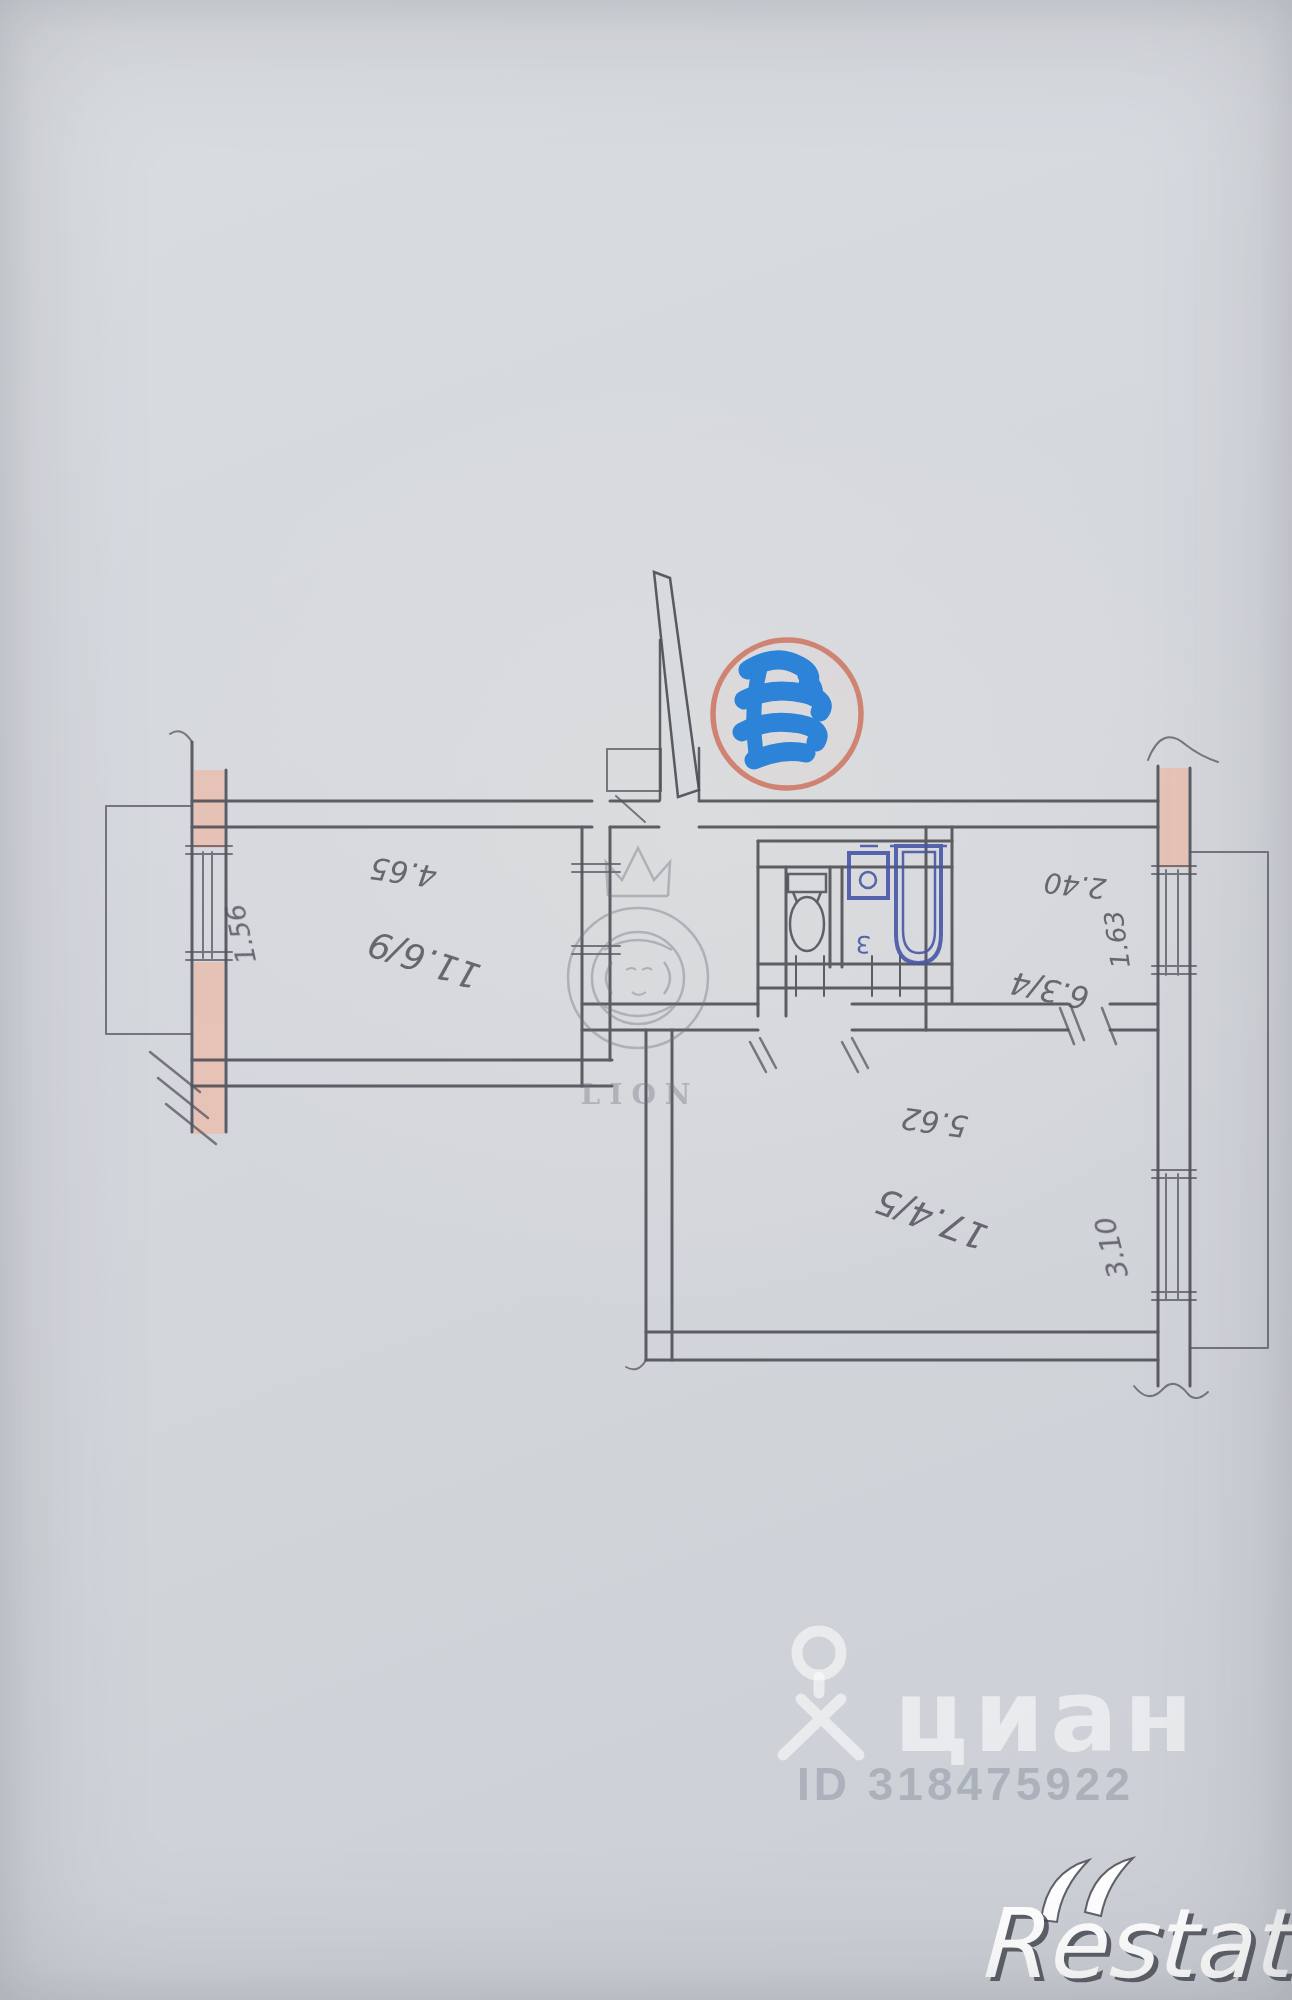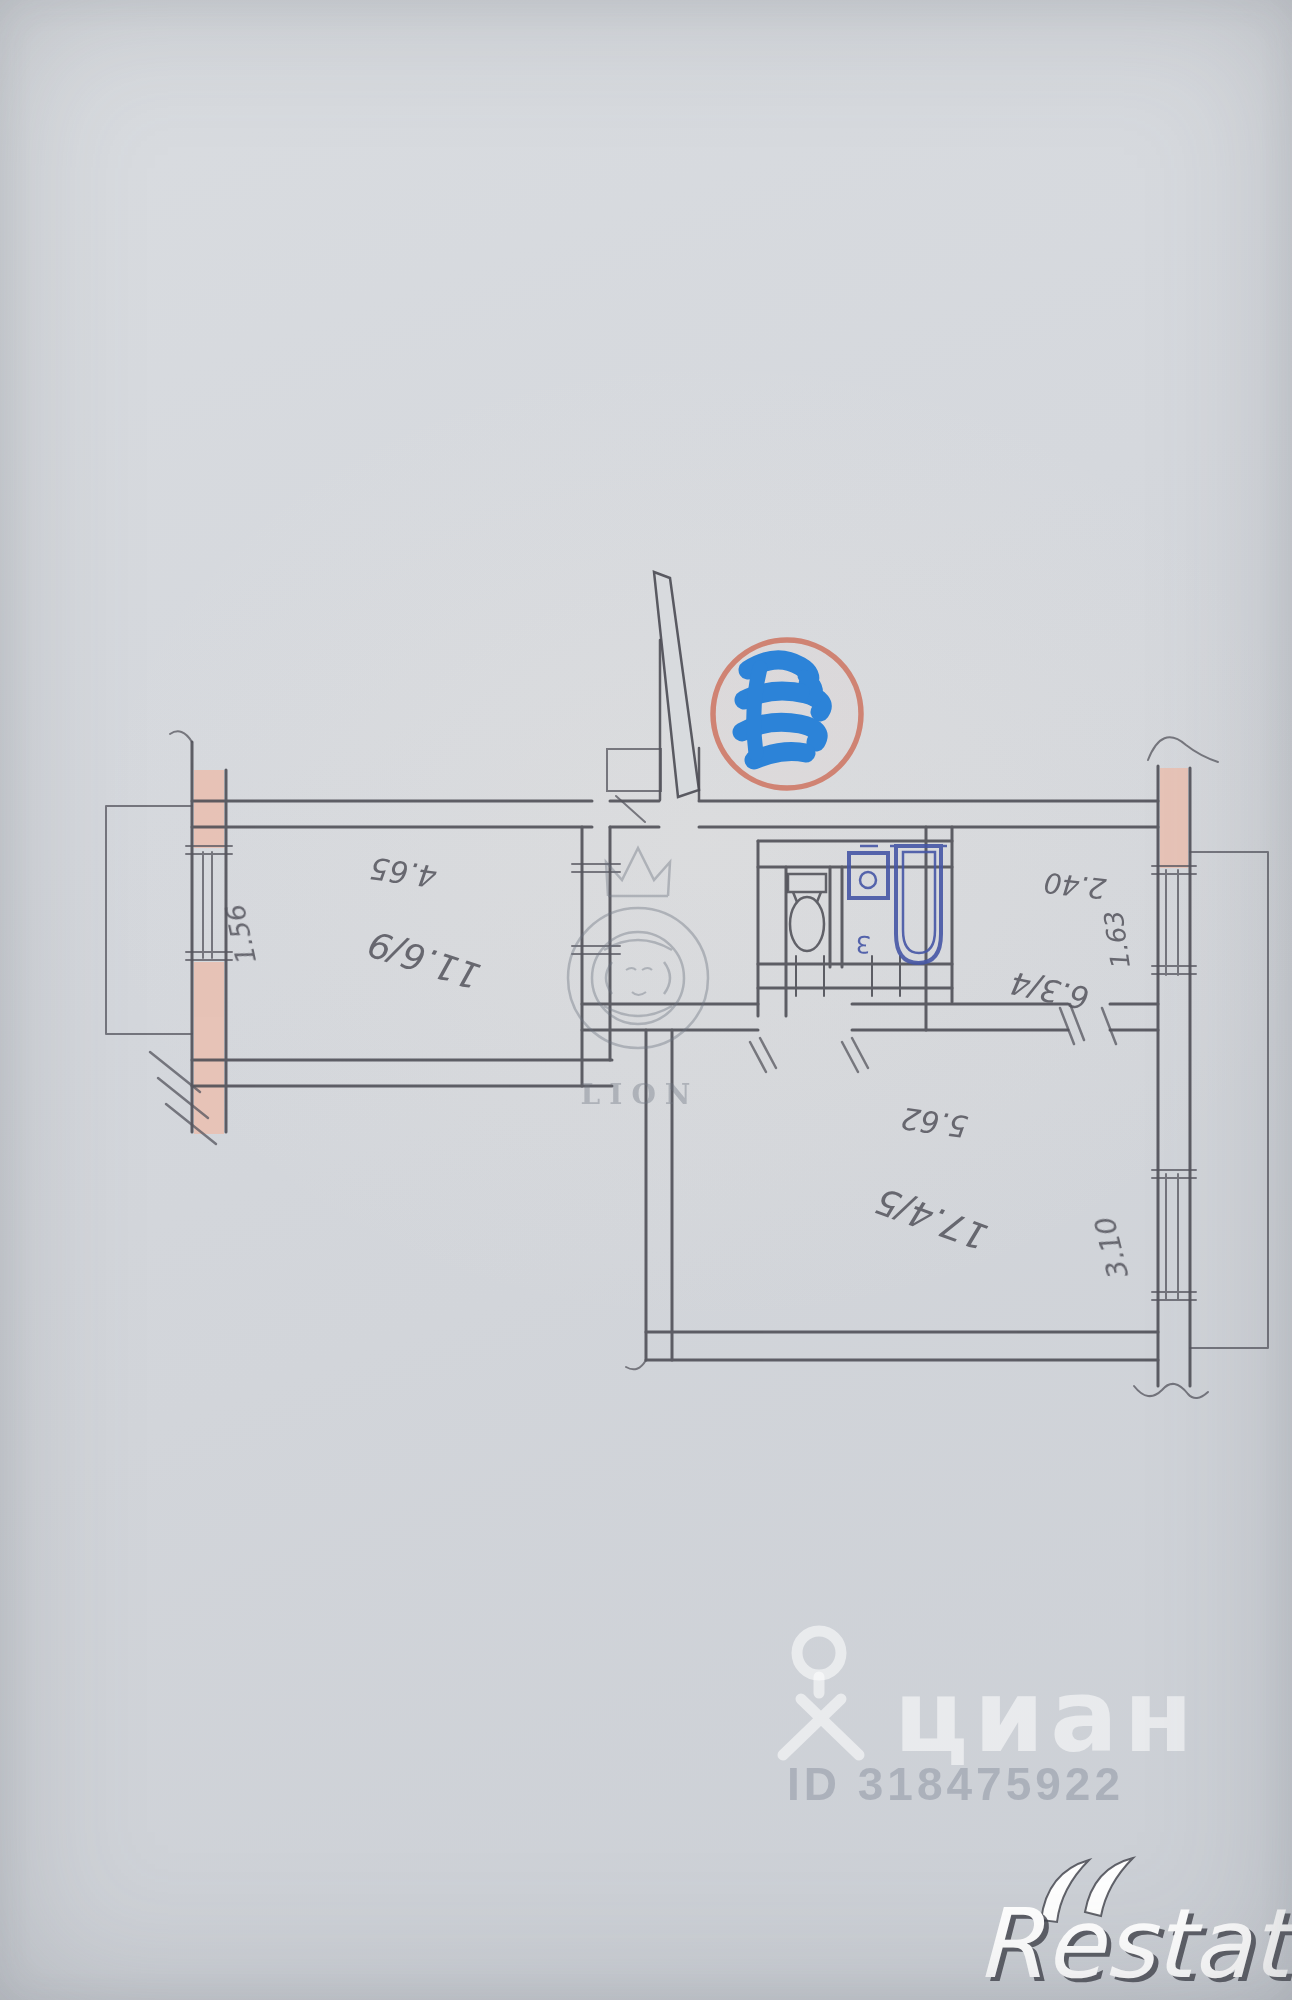--- a/index.html
+++ b/index.html
@@ -13,21 +13,21 @@
   #plan-svg{position:absolute;left:0;top:0;}
   
   .lion-wm{position:absolute;left:545px;top:828px;width:190px;height:310px;opacity:.9;}
   .lion-text{position:absolute;left:0;top:250px;width:190px;text-align:center;
        font-family:"DejaVu Serif",serif;font-size:28px;letter-spacing:9px;font-weight:bold;
        color:rgba(108,114,127,0.42);}
   .cian-wm{position:absolute;left:735px;top:1615px;width:460px;height:200px;}
   .cian-text{position:absolute;left:112px;top:52px;
        font-size:100px;font-weight:bold;letter-spacing:6px;line-height:1;
        color:rgba(255,255,255,0.55);font-family:"DejaVu Sans",sans-serif;margin-left:47px;}
-  .cian-id{position:absolute;left:52px;top:142px;font-size:46px;font-weight:bold;letter-spacing:4px;
+  .cian-id{position:absolute;left:62px;top:142px;font-size:46px;font-weight:bold;letter-spacing:4px;
        color:rgba(130,138,152,0.45);font-family:"Liberation Sans",sans-serif;}
   .restate-wm{position:absolute;left:975px;top:1868px;width:430px;height:132px;}
   .restate-text{position:absolute;left:10px;top:28px;
        font-family:"DejaVu Sans",sans-serif;font-style:italic;font-weight:400;
        font-size:96px;line-height:1;color:#ffffff;
        text-shadow:5px 4px 0 rgba(62,64,72,0.8);transform:skewX(-4deg);}
 </style>
 </head>
 <body>
 

